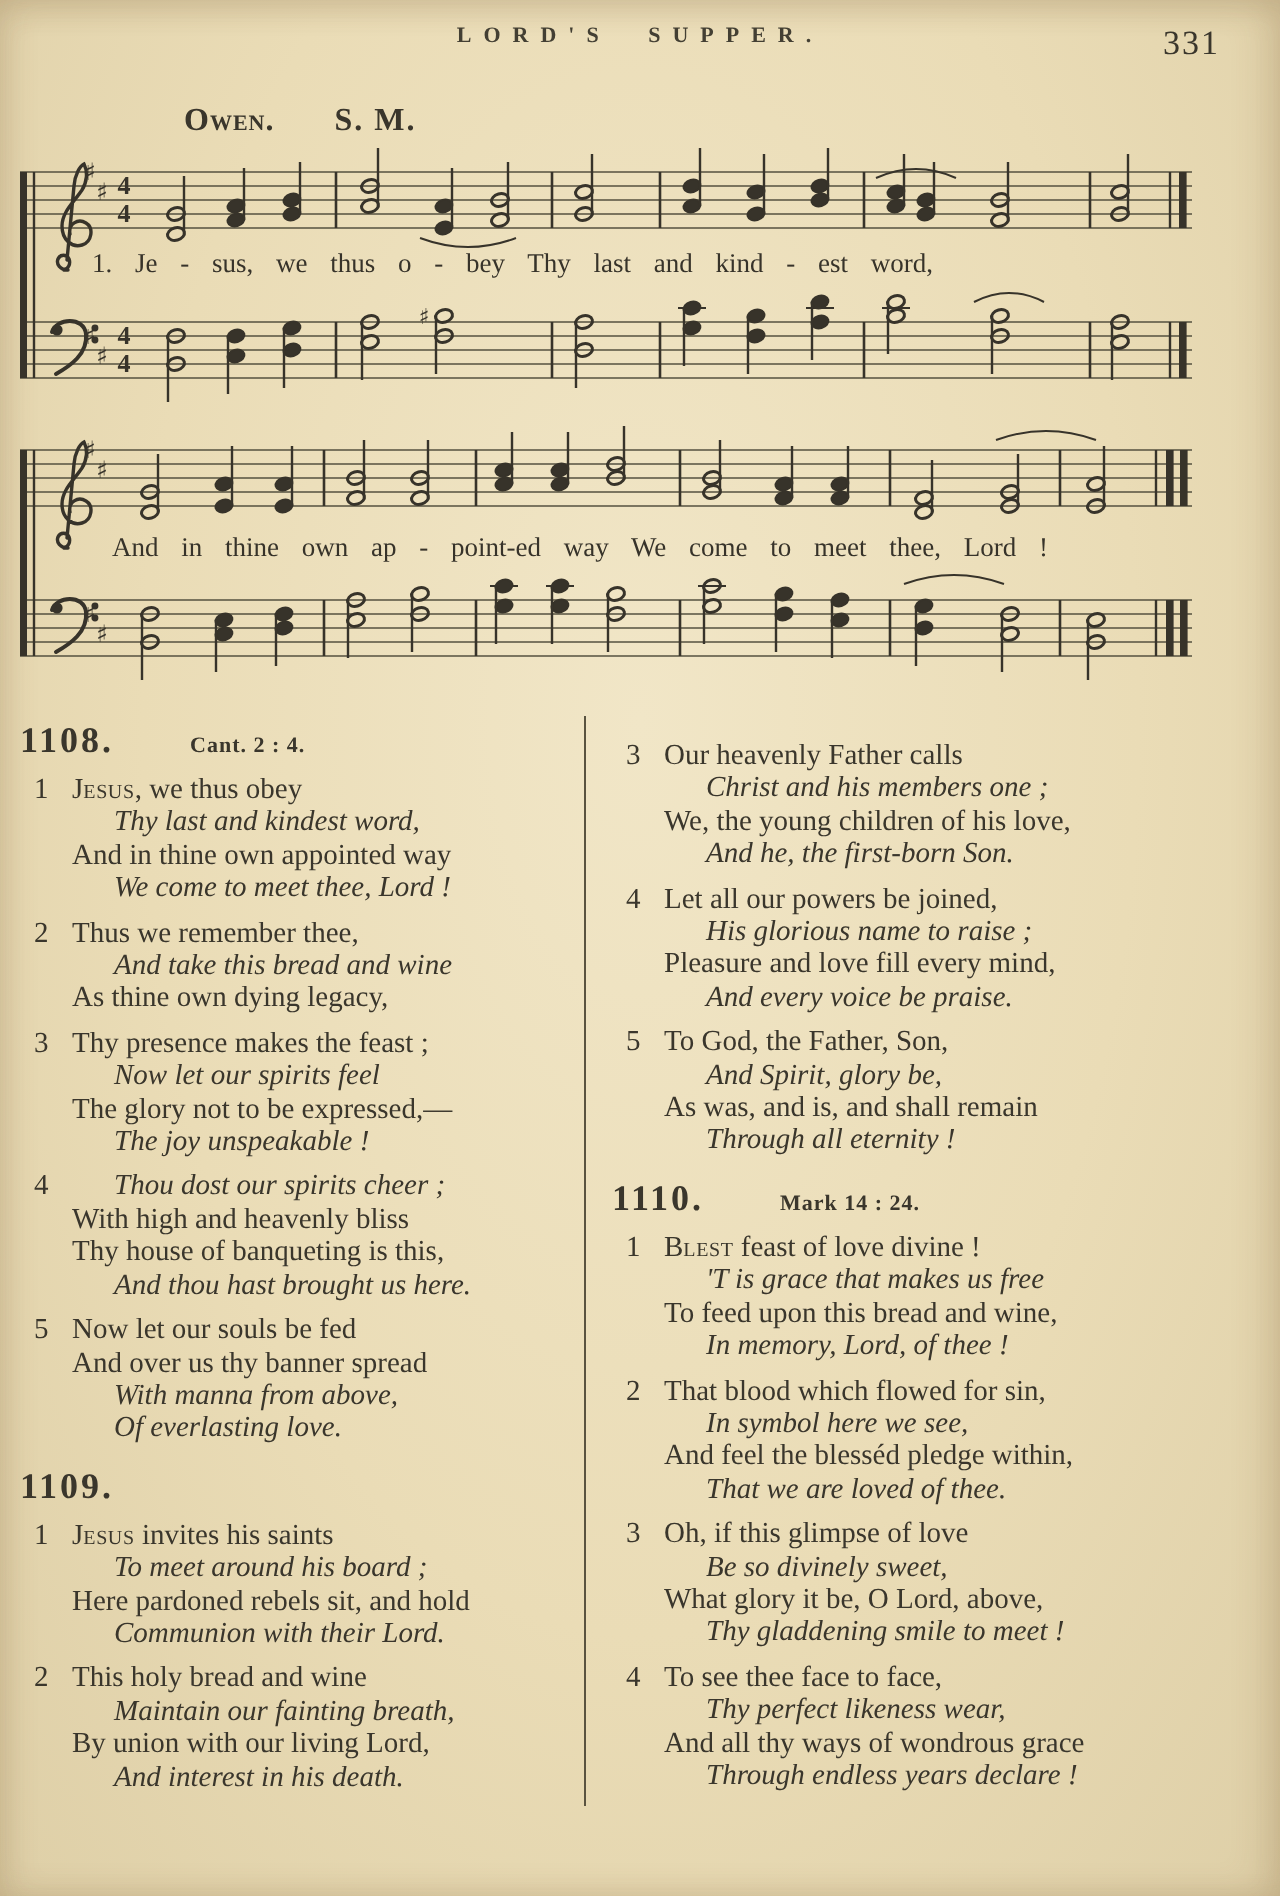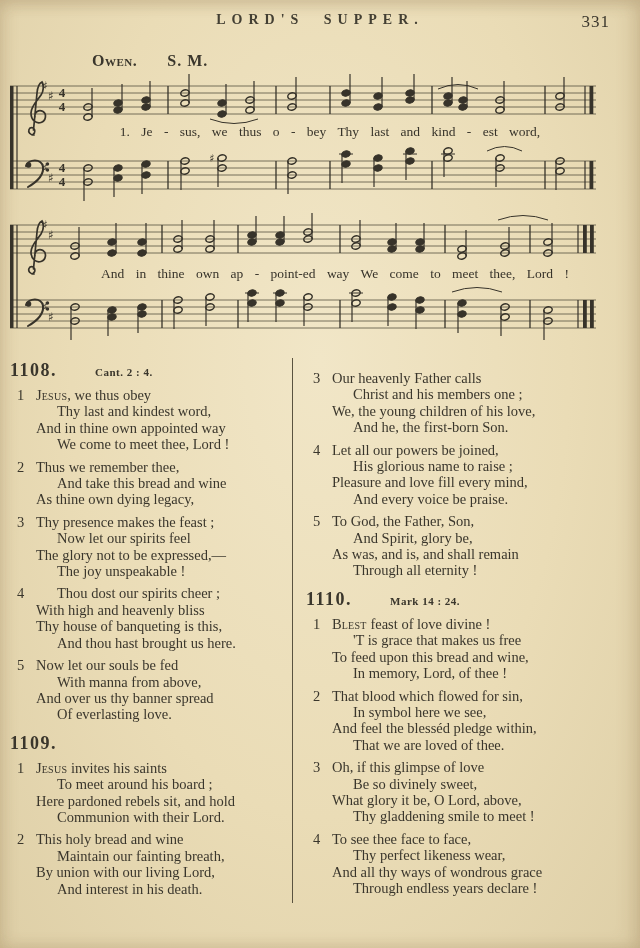--- a/index.html
+++ b/index.html
@@ -9,47 +9,47 @@
     box-sizing:border-box;
     padding:12px 0 0 0;
     overflow:hidden;
     background:radial-gradient(ellipse at 50% 38%, #f1e6c7 0%, #eadcb6 55%, #decfa7 100%);
     box-shadow:inset -8px 0 18px rgba(110,80,35,.14), inset 0 6px 14px rgba(110,80,35,.10), inset 8px 0 14px rgba(110,80,35,.08);
     color:#3a362c;
     font-family:"Liberation Serif","DejaVu Serif",serif;
   }
   .header-row{position:relative;height:24px;}
   .header-title{
-    text-align:center;font-size:14px;font-weight:bold;
+    text-align:center;font-size:11px;font-weight:bold;
     letter-spacing:6px;word-spacing:10px;color:#433f33;
   }
   .page-number{position:absolute;right:30px;top:0;font-size:17px;letter-spacing:1px;}
   .tune-row{margin:16px 0 0 54px;height:20px;font-size:16px;}
   .tune-name{font-variant:small-caps;font-weight:bold;letter-spacing:.5px;margin-left:38px;}
   .tune-meter{margin-left:26px;font-weight:bold;letter-spacing:1px;}
   .music{margin-top:2px;}
   .system{position:relative;height:135px;}
   .system + .system{margin-top:4px;}
   .system svg{display:block;}
   .music-lyrics{
     position:absolute;top:50px;left:46px;right:26px;
-    font-size:13.5px;word-spacing:8px;white-space:nowrap;color:#37332a;text-align:center;
+    font-size:13.5px;word-spacing:8px;white-space:nowrap;color:#37332a;
   }
   .system2 .music-lyrics{top:53px;left:56px;}
   .columns{display:flex;margin-top:10px;padding:0 16px 0 8px;justify-content:center;}
   .col-left{width:284px;box-sizing:border-box;padding-right:6px;}
   .col-right{flex:1;border-left:1px solid #5a5340;padding-left:11px;}
   .col-right .col-inner{margin-top:12px;}
   .hymn-head{margin:10px 0 6px 2px;}
   .hymn-head:first-child{margin-top:2px;}
   .hymn-num{font-size:18px;font-weight:bold;letter-spacing:1.5px;}
   .hymn-ref{font-size:11px;font-weight:bold;margin-left:38px;letter-spacing:.5px;}
   .verse{position:relative;padding-left:28px;margin-bottom:6px;font-size:14.5px;line-height:16.4px;}
   .vnum{position:absolute;left:9px;top:0;}
-  .vline.ind{padding-left:21px;}
+  .vline.ind{padding-left:21px;font-style:italic;}
   .sc{font-variant:small-caps;letter-spacing:.3px;}
 </style>
 </head>
 <body>
 
 <div class="page">
 
   <div class="header-row">
     <div class="header-title">LORD'S SUPPER.</div>
     <div class="page-number">331</div>
@@ -465,22 +465,22 @@
         <div class="verse">
           <span class="vnum">4</span>
           <div class="vline ind">Thou dost our spirits cheer ;</div>
           <div class="vline">With high and heavenly bliss</div>
           <div class="vline">Thy house of banqueting is this,</div>
           <div class="vline ind">And thou hast brought us here.</div>
         </div>
         <div class="verse">
           <span class="vnum">5</span>
           <div class="vline">Now let our souls be fed</div>
+          <div class="vline">And over us thy banner spread</div>
           <div class="vline ind">With manna from above,</div>
-          <div class="vline">And over us thy banner spread</div>
           <div class="vline ind">Of everlasting love.</div>
         </div>
         <div class="hymn-head"><span class="hymn-num">1109.</span></div>
         <div class="verse">
           <span class="vnum">1</span>
           <div class="vline">J<span class="sc">esus</span> invites his saints</div>
           <div class="vline ind">To meet around his board ;</div>
           <div class="vline">Here pardoned rebels sit, and hold</div>
           <div class="vline ind">Communion with their Lord.</div>
         </div>

